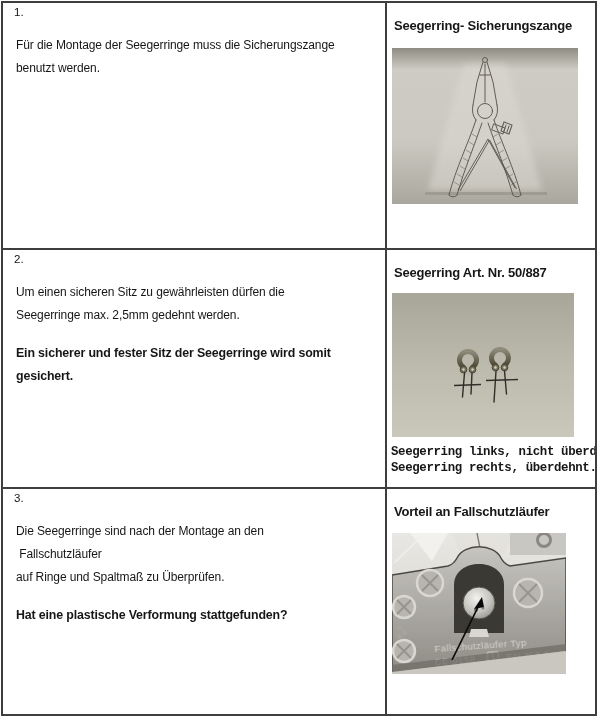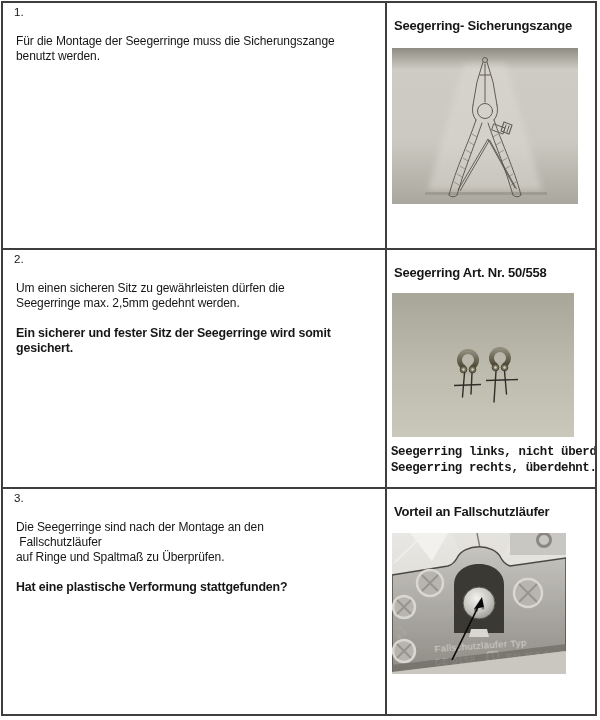--- a/index.html
+++ b/index.html
@@ -18,21 +18,21 @@
   .row2{height:237px;}
   .row3{height:225px;}
   .cell{box-sizing:border-box;}
   .cell.left{
     width:384px;min-width:384px;border-right:2px solid #3e3e3e;
     padding:3px 9px 0 13px;
   }
   .cell.right{flex:1;padding:0 5px 8px 7px;overflow:hidden;}
   .num{font-size:11.5px;line-height:13px;margin-left:-2px;}
   .para{
-    font-size:12px;line-height:15px;margin:15px 0 0 0;
+    font-size:12px;line-height:23px;margin:15px 0 0 0;
     white-space:pre-wrap;letter-spacing:-0.1px;
   }
   .para.b{font-weight:bold;font-size:12.4px;letter-spacing:-0.15px;}
   .ptitle{
     font-size:13px;font-weight:bold;margin:15px 0 0 0;
     letter-spacing:-0.2px;white-space:nowrap;
   }
   .photo{margin:0;line-height:0;}
   .photo.p1{margin:15px 0 0 -2px;}
   .photo.p2{margin:13px 0 0 -2px;}
@@ -108,21 +108,21 @@
 
   <section class="row row2">
     <div class="cell left">
       <div class="num">2.</div>
       <p class="para">Um einen sicheren Sitz zu gewährleisten dürfen die
 Seegerringe max. 2,5mm gedehnt werden.</p>
       <p class="para b">Ein sicherer und fester Sitz der Seegerringe wird somit
 gesichert.</p>
     </div>
     <div class="cell right">
-      <h3 class="ptitle">Seegerring Art. Nr. 50/558</h3>
+      <h3 class="ptitle">Seegerring Art. Nr. 50/887</h3>
       <figure class="photo p2">
         <svg width="182" height="144" viewBox="0 0 182 144">
           <defs>
             <linearGradient id="cg1" x1="0" y1="0" x2="0" y2="1">
               <stop offset="0" stop-color="#a7a698"></stop>
               <stop offset="0.5" stop-color="#bbbaac"></stop>
               <stop offset="1" stop-color="#c9c8bb"></stop>
             </linearGradient>
             <linearGradient id="cring" x1="0" y1="0" x2="0" y2="1">
               <stop offset="0" stop-color="#8e8b7a"></stop>

